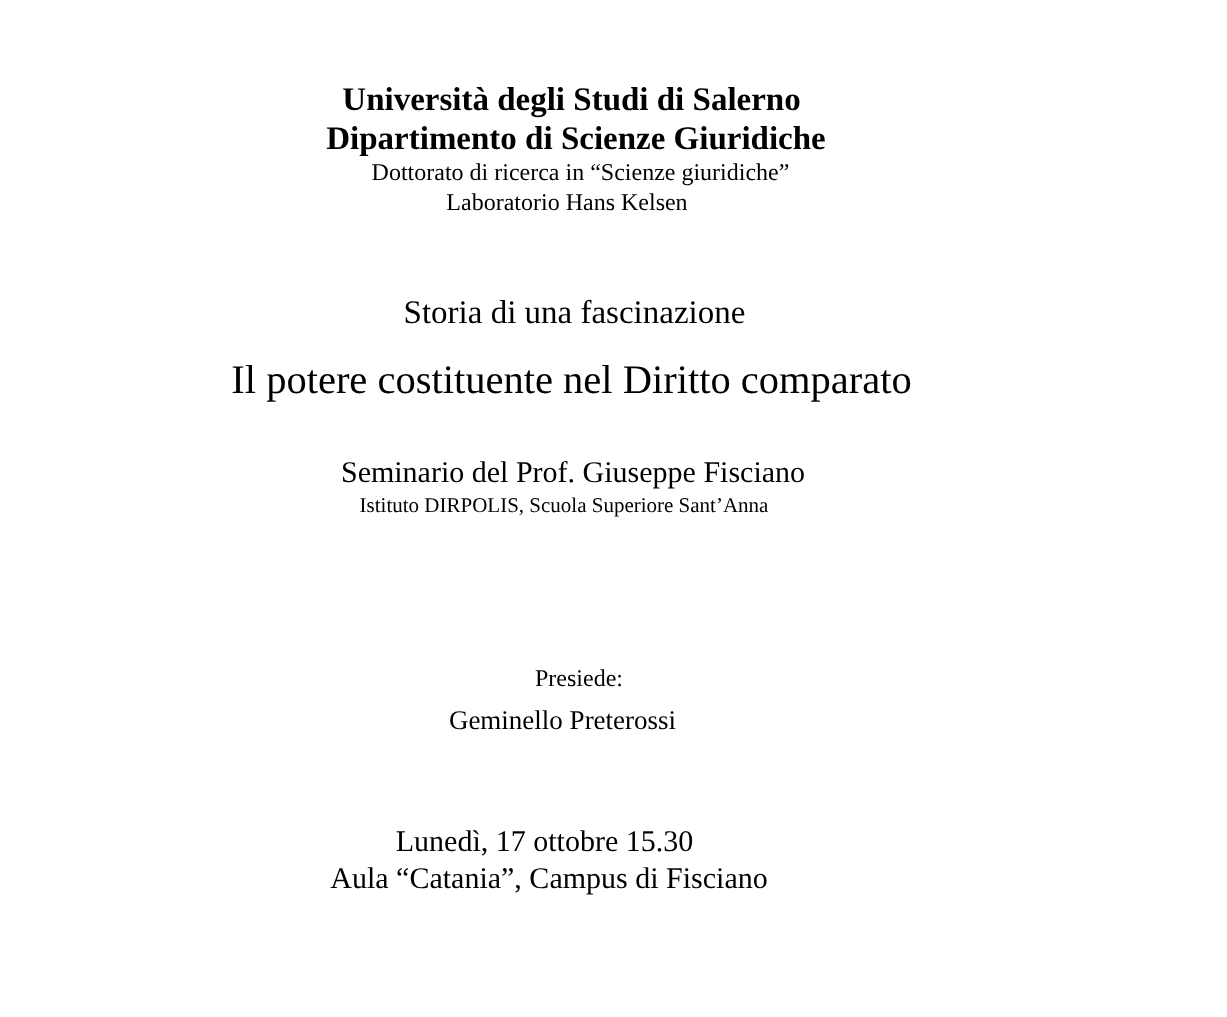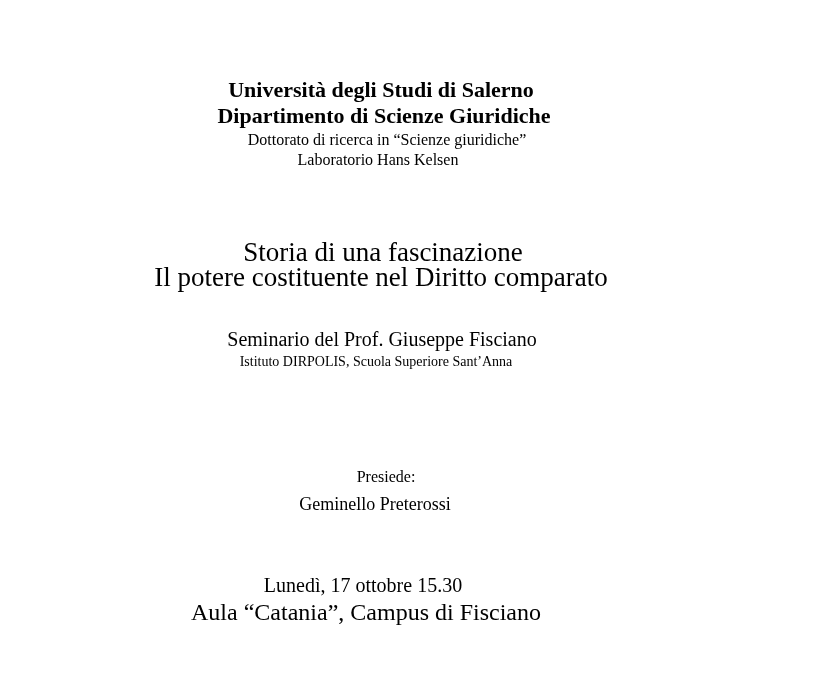--- a/index.html
+++ b/index.html
@@ -1,33 +1,33 @@
 <!DOCTYPE html>
 <html><head>
   <meta charset="utf-8">
   <style>
     html, body { margin: 0; padding: 0; background: #ffffff; }
     body { width: 818px; height: 678px; position: relative; overflow: hidden;
            font-family: "Liberation Serif", "DejaVu Serif", serif; color: #000; }
-    .line { position: absolute; white-space: nowrap; line-height: 1; transform: translateX(-50%); margin-top: 24px; }
+    .line { position: absolute; white-space: nowrap; line-height: 1; transform: translateX(-50%); }
     .b { font-weight: bold; }
   </style>
 </head>
 <body>
 
 <div>
   <div class="line b" style="left:381px; top:55px; font-size:22px;">Università degli Studi di Salerno</div>
   <div class="line b" style="left:384px; top:81px; font-size:22px;">Dipartimento di Scienze Giuridiche</div>
   <div class="line" style="left:387px; top:108px; font-size:16px;">Dottorato di ricerca in “Scienze giuridiche”</div>
   <div class="line" style="left:378px; top:128px; font-size:16px;">Laboratorio Hans Kelsen</div>
 
-  <div class="line" style="left:383px; top:215px; font-size:27px;">Storia di una fascinazione</div>
+  <div class="line" style="left:383px; top:197px; font-size:22px;">Storia di una fascinazione</div>
   <div class="line" style="left:381px; top:240px; font-size:27px;">Il potere costituente nel Diritto comparato</div>
 
   <div class="line" style="left:382px; top:305px; font-size:20px;">Seminario del Prof. Giuseppe Fisciano</div>
   <div class="line" style="left:376px; top:331px; font-size:14px;">Istituto DIRPOLIS, Scuola Superiore Sant’Anna</div>
 
   <div class="line" style="left:386px; top:445px; font-size:16px;">Presiede:</div>
   <div class="line" style="left:375px; top:471px; font-size:18px;">Geminello Preterossi</div>
 
   <div class="line" style="left:363px; top:551px; font-size:20px;">Lunedì, 17 ottobre 15.30</div>
-  <div class="line" style="left:366px; top:576px; font-size:24px;">Aula “Catania”, Campus di Fisciano</div>
+  <div class="line" style="left:366px; top:576px; font-size:20px;">Aula “Catania”, Campus di Fisciano</div>
 </div>
 
 </body></html>

